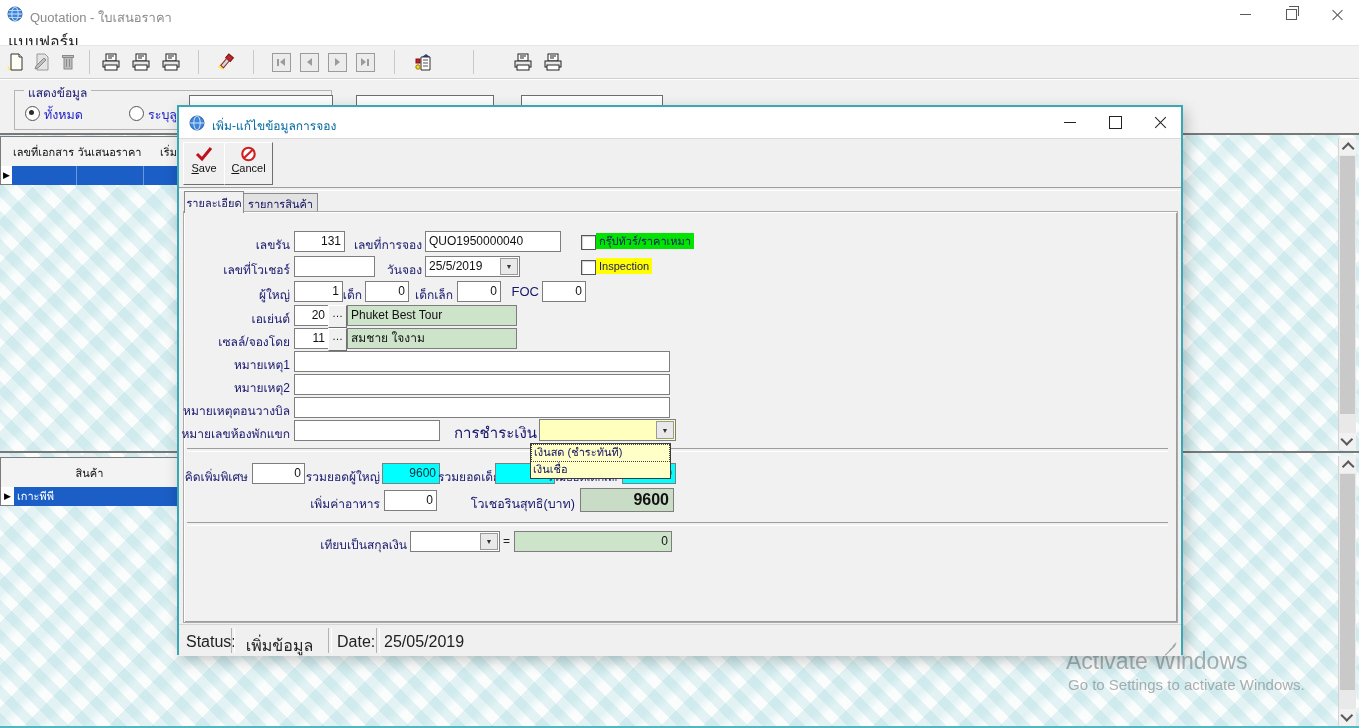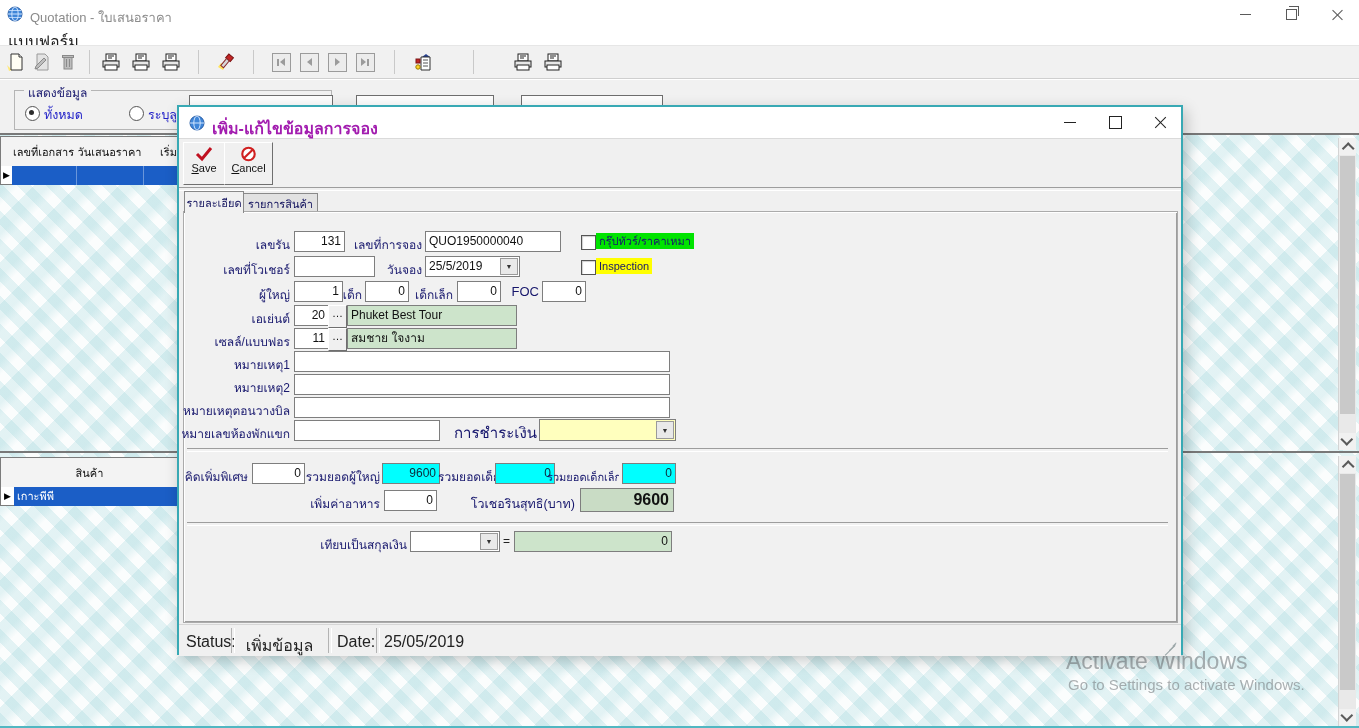--- a/index.html
+++ b/index.html
@@ -48,21 +48,21 @@
   
   .sb-track{background:#e9e9e9;border-left:1px solid #d4d4d4;}
   .sb-btn{position:absolute;left:0;width:17px;height:17px;background:#f1f1f1;display:flex;align-items:center;justify-content:center;}
   .chev{width:7px;height:7px;border-top:2px solid #5a5a5a;border-right:2px solid #5a5a5a;}
   .chev.up{transform:rotate(-45deg) translate(-1px,2px);}
   .chev.down{transform:rotate(135deg) translate(-1px,2px);}
   .sb-thumb{position:absolute;left:1px;width:15px;background:#c9c9c9;}
 
   
   .dialog{background:#f0f0f0;border:2px solid #38a9b4;box-shadow:3px 5px 14px rgba(0,0,0,.22);}
-  .dlg-title{color:#a21caf;font-size:16px;font-weight:bold;}
+  .dlg-title{color:#0369a1;font-size:12px;}
   .dlgbtn{display:flex;align-items:center;justify-content:center;width:30px;height:24px;}
   .tab{position:absolute;border:1px solid #8a8a8a;border-bottom:none;font-size:11px;color:#14145f;
        display:flex;align-items:center;justify-content:center;}
   .chk{position:absolute;width:13px;height:13px;background:#fff;border:1px solid #555;box-shadow:inset 1px 1px 1px #cfcfcf;}
   .taglabel{position:absolute;font-size:11px;color:#17176d;line-height:16px;padding:0 3px;white-space:nowrap;}
   .ddlist{background:#ffffc8;border:1px solid #3c3c3c;}
   .dditem{height:16px;line-height:15px;font-size:11px;color:#14145f;padding:0 2px;white-space:nowrap;overflow:hidden;}
   .statcell{font-size:16px;color:#222;}
   .vsep{position:absolute;width:2px;height:25px;border-left:1px solid #b3b3b3;border-right:1px solid #fff;}
   .wm{color:rgba(120,125,128,.6);}
@@ -346,21 +346,21 @@
     <div class="abs tb num" style="left:186px;top:174px;width:36px;height:19px;">0</div>
     <div class="abs lbl" style="left:227px;top:178px;width:47px;">เด็กเล็ก</div>
     <div class="abs tb num" style="left:278px;top:174px;width:36px;height:19px;">0</div>
     <div class="abs lbl" style="left:325px;top:177px;width:35px;font-size:13px;color:#16166b;">FOC</div>
     <div class="abs tb num" style="left:363px;top:174px;width:36px;height:19px;">0</div>
 
     <div class="abs lbl" style="left:10px;top:202px;width:101px;">เอเย่นต์</div>
     <div class="abs tb num" style="left:115px;top:198px;width:27px;height:19px;">20</div>
     <div class="abs raised" style="left:149px;top:198px;width:17px;height:21px;text-align:center;line-height:14px;font-size:11px;">…</div>
     <div class="abs rogreen nowrap" style="left:168px;top:198px;width:162px;height:19px;">Phuket Best Tour</div>
-    <div class="abs lbl" style="left:10px;top:225px;width:101px;">เซลล์/แบบฟอร</div>
+    <div class="abs lbl" style="left:10px;top:225px;width:101px;">เซลล์/จองโดย</div>
     <div class="abs tb num" style="left:115px;top:221px;width:27px;height:19px;">11</div>
     <div class="abs raised" style="left:149px;top:221px;width:17px;height:21px;text-align:center;line-height:14px;font-size:11px;">…</div>
     <div class="abs rogreen nowrap" style="left:168px;top:221px;width:162px;height:19px;">สมชาย ใจงาม</div>
 
     <div class="abs lbl" style="left:10px;top:248px;width:101px;">หมายเหตุ1</div>
     <div class="abs tb" style="left:115px;top:244px;width:368px;height:19px;"></div>
     <div class="abs lbl" style="left:10px;top:271px;width:101px;">หมายเหตุ2</div>
     <div class="abs tb" style="left:115px;top:267px;width:368px;height:19px;"></div>
     <div class="abs lbl" style="left:0px;top:294px;width:111px;">หมายเหตุตอนวางบิล</div>
     <div class="abs tb" style="left:115px;top:290px;width:368px;height:19px;"></div>
@@ -392,20 +392,24 @@
     <div class="abs etch" style="left:8px;top:415px;width:981px;"></div>
 
     <div class="abs lbl" style="left:133px;top:428px;width:95px;">เทียบเป็นสกุลเงิน</div>
     <div class="abs tb" style="left:231px;top:424px;width:82px;height:19px;">
       <span></span>
       <span class="combo-arrow">▼</span>
     </div>
     <div class="abs" style="left:324px;top:427px;font-size:12px;color:#222;">=</div>
     <div class="abs rogreen num" style="left:335px;top:424px;width:150px;height:19px;">0</div>
 
+    <div class="abs ddlist" style="left:351px;top:336px;width:139px;height:34px;z-index:5;">
+      <div class="dditem" style="border:1px dotted #444;">เงินสด (ชำระทันที)</div>
+      <div class="dditem">เงินเชื่อ</div>
+    </div>
 
     <div class="abs" style="left:0;top:517px;width:1002px;height:31px;background:#f0f0f0;border-top:1px solid #d6d6d6;">
       <div class="abs statcell" style="left:7px;top:8px;">Status:</div>
       <div class="vsep" style="left:52px;top:3px;"></div>
       <div class="abs statcell" style="left:53px;top:8px;width:95px;text-align:center;">เพิ่มข้อมูล</div>
       <div class="vsep" style="left:149px;top:3px;"></div>
       <div class="abs statcell" style="left:158px;top:8px;">Date:</div>
       <div class="vsep" style="left:197px;top:3px;"></div>
       <div class="abs statcell" style="left:205px;top:8px;">25/05/2019</div>
       <div class="abs" style="left:984px;top:13px;width:14px;height:14px;">

